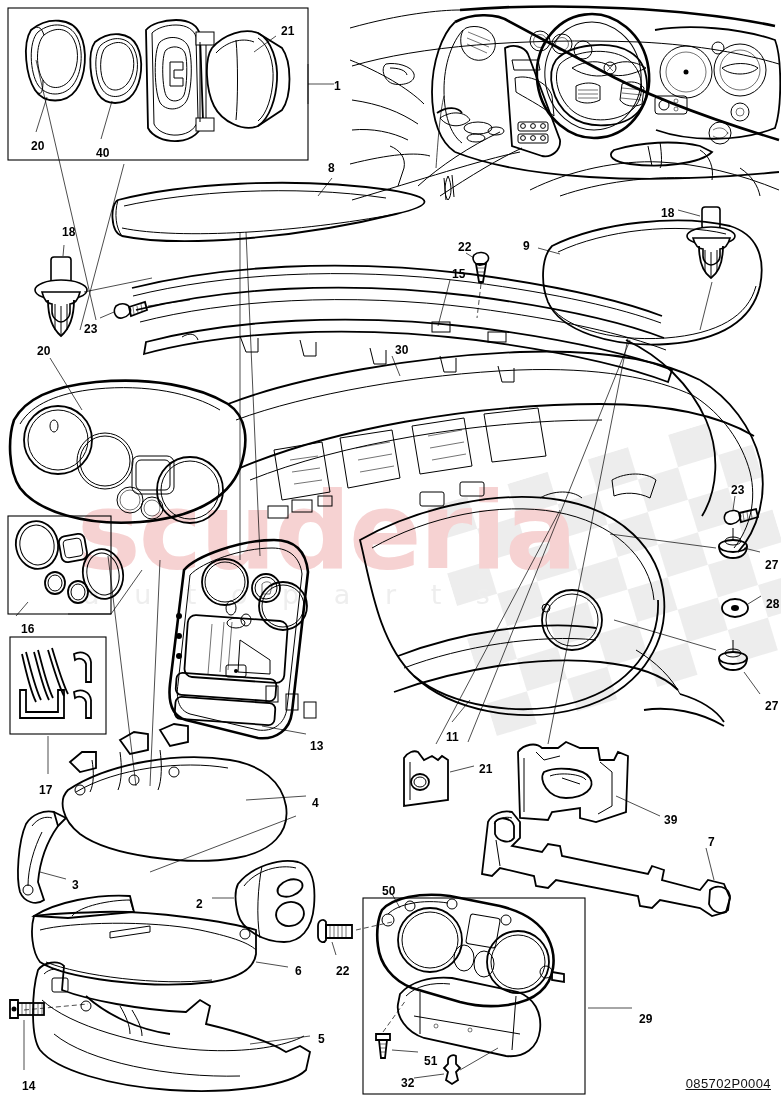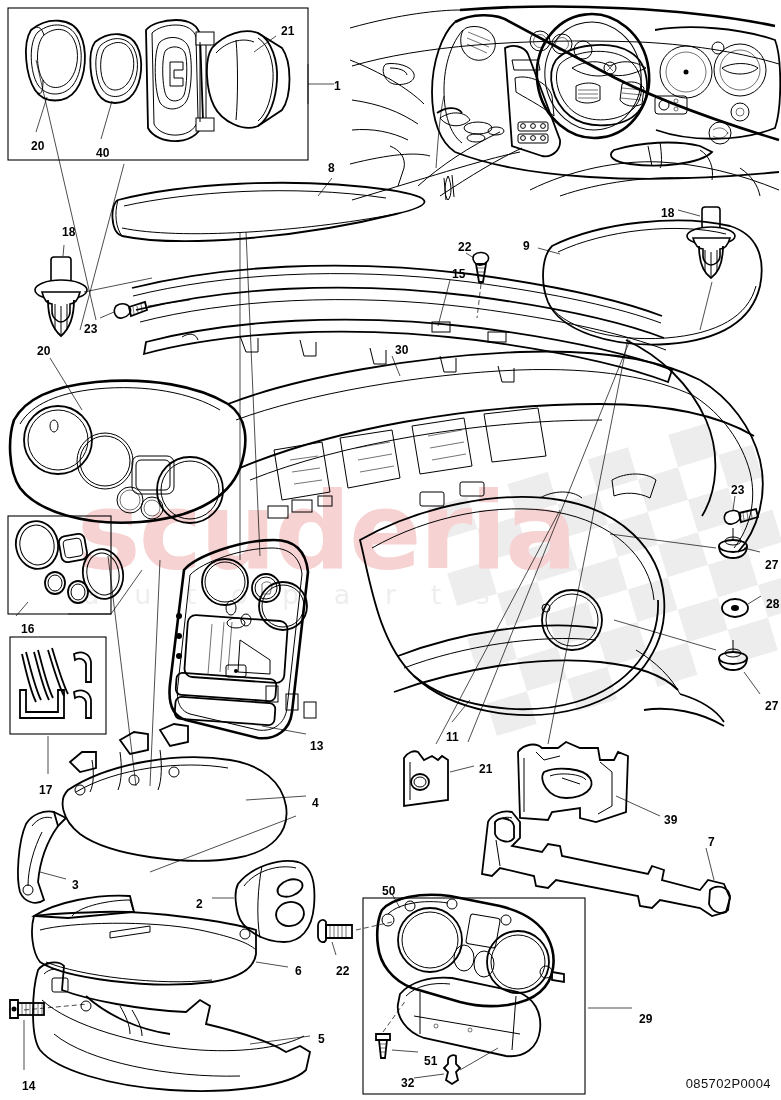--- a/index.html
+++ b/index.html
@@ -28,20 +28,21 @@
   
   .lbl{
     position:absolute;font-family:"Liberation Sans", sans-serif;
     font-weight:700;font-size:12px;color:#000;line-height:1;
     white-space:nowrap;
   }
   .code{
     position:absolute;right:10px;bottom:9px;
     font-family:"Liberation Sans", sans-serif;font-size:13px;color:#111;
     letter-spacing:.4px;
+    text-decoration:underline;
   }
   svg{display:block;}
   .ln{fill:none;stroke:#000;stroke-width:1;}
   .ln2{fill:none;stroke:#000;stroke-width:1.8;}
   .ln3{fill:none;stroke:#000;stroke-width:2.6;}
   .thin{fill:none;stroke:#000;stroke-width:.7;}
   .hair{fill:none;stroke:#000;stroke-width:.55;}
   .box{fill:none;stroke:#000;stroke-width:1.1;}
   .wht{fill:#fff;stroke:#000;stroke-width:1;}
   .wht2{fill:#fff;stroke:#000;stroke-width:1.6;}

